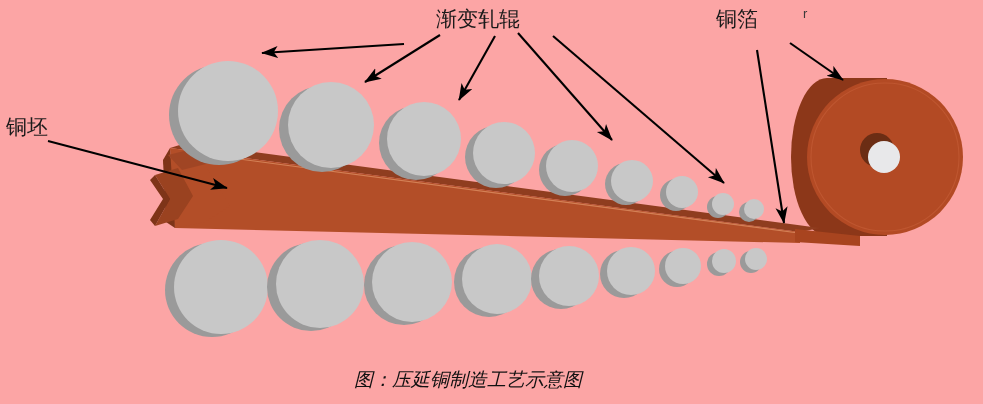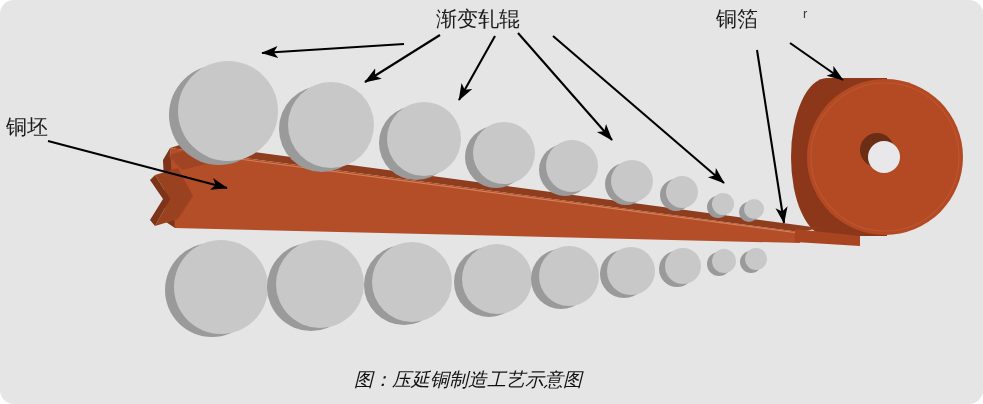--- a/index.html
+++ b/index.html
@@ -7,23 +7,22 @@
     padding: 0;
     background: #ffffff;
   }
   body {
     font-family: "Liberation Sans", "DejaVu Sans", sans-serif;
   }
   #figure-root {
     position: relative;
     width: 983px;
     height: 404px;
-    background: #e5e5e5;
+    background: #fca5a5;
     overflow: hidden;
-    border-radius: 14px;
   }
   #diagram-svg {
     position: absolute;
     left: 0;
     top: 0;
     width: 983px;
     height: 404px;
     display: block;
   }
   .label-text {

